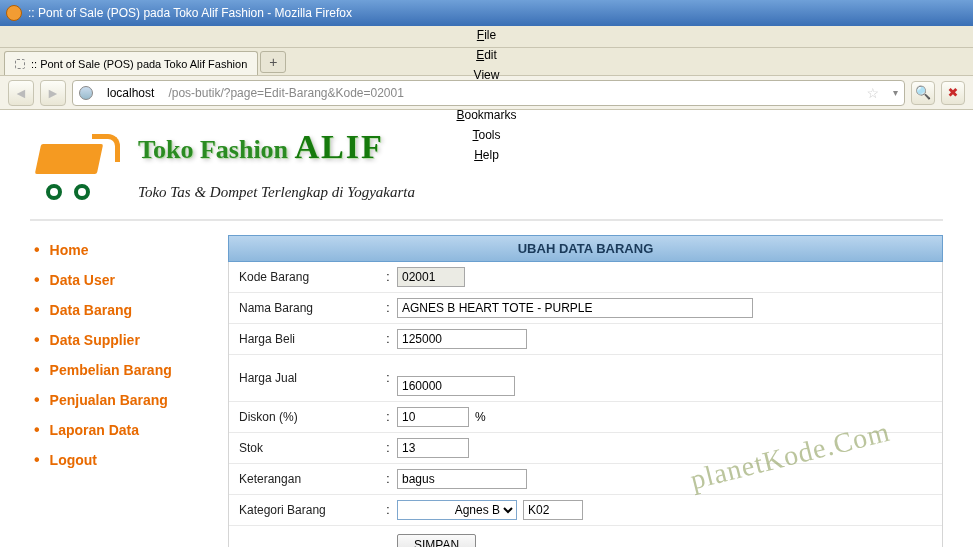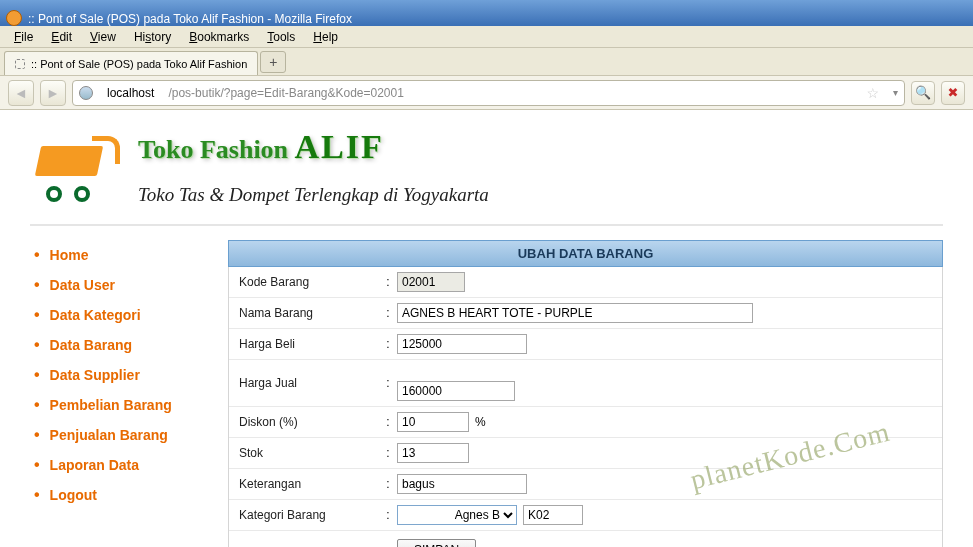--- a/index.html
+++ b/index.html
@@ -1,23 +1,23 @@
 <!DOCTYPE html>
 <html><head>
 <meta charset="utf-8">
 <style>
 * { box-sizing: border-box; margin: 0; padding: 0; }
 body { font-family: "Segoe UI", Tahoma, sans-serif; font-size: 12px; background: #fff; width: 973px; }
 
 
-.titlebar { background: linear-gradient(#6fa0d8, #3a6fb5); color: #fff; height: 26px; display: flex; align-items: flex-end; padding: 0 6px; font-size: 12px; }
+.titlebar { background: linear-gradient(#6fa0d8, #3a6fb5); color: #fff; height: 26px; display: flex; align-items: center; padding: 0 6px; font-size: 12px; }
 .titlebar .ff-icon { width: 16px; height: 16px; background: #f29c33; border-radius: 50%; border: 1px solid #b35e00; margin-right: 6px; }
 
 
-.menubar { background: #ece9d8; border-bottom: 1px solid #c9c5b1; height: 22px; display: flex; align-items: center; padding: 0 6px; gap: 2px; }
+.menubar { background: #ece9d8; border-bottom: 1px solid #c9c5b1; height: 22px; display: flex; align-items: center; padding: 0 6px; gap: 2px; flex-direction: column; }
 .menubar span { padding: 2px 8px; cursor: default; }
 .menubar u { text-decoration: underline; }
 
 
 .tabbar { background: #ece9d8; border-bottom: 1px solid #c9c5b1; height: 28px; display: flex; align-items: flex-end; padding: 0 4px; }
 .tab { background: #f6f5ec; border: 1px solid #b7b49e; border-bottom: none; border-radius: 3px 3px 0 0; height: 24px; display: flex; align-items: center; padding: 0 10px; margin-right: 2px; font-size: 11px; }
 .tab .dot { width:10px; height:10px; border:1px dashed #888; border-radius:2px; margin-right:6px; }
 .newtab { width: 26px; height: 22px; background: #e8e5d4; border: 1px solid #b7b49e; border-radius: 3px; display:flex; align-items:center; justify-content:center; font-size:14px; color:#555; margin-bottom:2px; }
 
 
@@ -36,21 +36,21 @@
 
 .page { padding: 18px 30px; }
 .brand { display:flex; align-items:center; gap:18px; margin-bottom:18px; }
 .cart { width:90px; height:70px; position:relative; }
 .cart .basket { position:absolute; left:8px; top:14px; width:62px; height:30px; background:#f59a21; transform: skewX(-12deg); border-radius:2px; }
 .cart .handle { position:absolute; left:62px; top:4px; width:28px; height:28px; border:5px solid #f59a21; border-left:none; border-bottom:none; border-radius:0 12px 0 0; }
 .cart .w1,.cart .w2 { position:absolute; bottom:0; width:16px; height:16px; border:4px solid #0a6b2d; border-radius:50%; background:#fff; }
 .cart .w1 { left:16px; } .cart .w2 { left:44px; }
 .brandtext .line1 { font-family: "Comic Sans MS", cursive; font-size:26px; font-weight:bold; color:#2a8b22; text-shadow:1px 1px 0 #bde0b0, 2px 2px 4px rgba(0,0,0,.25); }
 .brandtext .line1 .alif { font-size:34px; letter-spacing:2px; color:#167a0d; }
-.brandtext .line2 { font-family: Georgia, serif; font-style:italic; font-size:19px; color:#222; margin-top:18px; }
+.brandtext .line2 { font-family: Georgia, serif; font-style:italic; font-size:15px; color:#222; margin-top:18px; }
 
 .layout { display:flex; gap:8px; border-top:2px solid #e5e5e5; padding-top:14px; }
 .sidebar { width:190px; }
 .sidebar ul { list-style:none; }
 .sidebar li { display:flex; align-items:center; padding:6px 4px; font-size:14px; color:#e86a00; font-weight:bold; cursor:pointer; }
 .sidebar li::before { content:"•"; color:#e86a00; margin-right:10px; font-size:16px; }
 
 .main { flex:1; }
 .panel-head { background:linear-gradient(#b9d5ee,#8eb8dd); border:1px solid #6a9fcf; padding:5px 12px; font-weight:bold; color:#1a3a5a; font-size:13px;text-align:center; }
 .panel-body { border:1px solid #d5d5d5; border-top:none; padding:0; }
@@ -126,23 +126,20 @@
   <div class="layout">
     <div class="sidebar">
       <ul>
         <li>
             <span>Home</span>
           </li>
         <li>
             <span>Data User</span>
           </li>
         <li>
-            <span>Data Kategori</span>
-          </li>
-        <li>
             <span>Data Barang</span>
           </li>
         <li>
             <span>Data Supplier</span>
           </li>
         <li>
             <span>Pembelian Barang</span>
           </li>
         <li>
             <span>Penjualan Barang</span>

